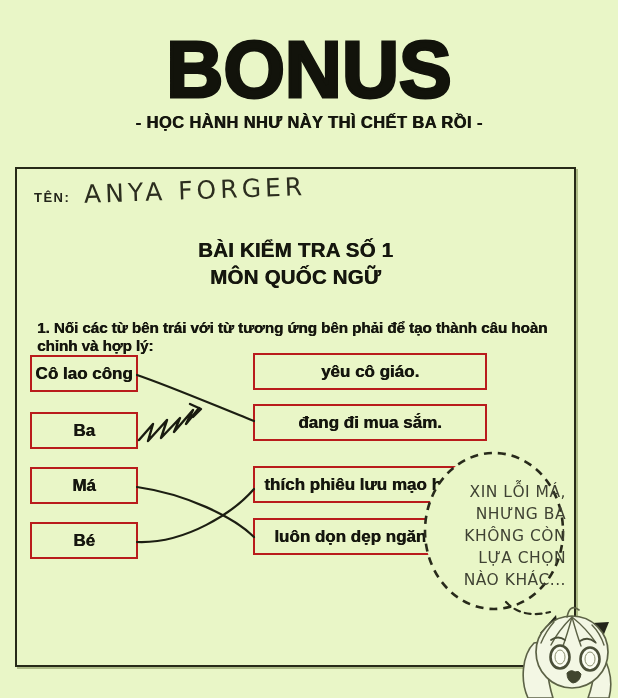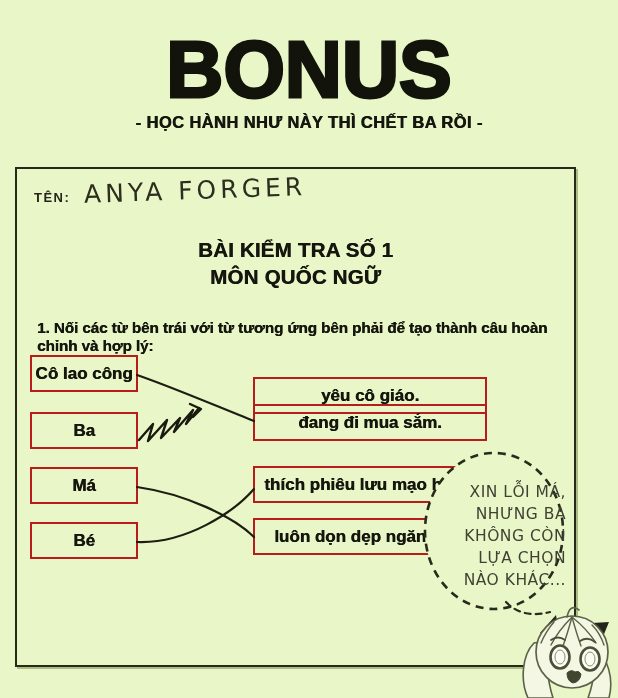--- a/index.html
+++ b/index.html
@@ -65,21 +65,21 @@
   .mbox{
     border:2px solid #b91c1c;
     display:flex;align-items:center;justify-content:center;
     font-size:17px;font-weight:bold;
     text-shadow:0.5px 0 currentColor;
     background:transparent;
   }
   .lbox{left:30px;width:104px;height:33px;}
   .rbox{left:253px;width:230px;height:33px;}
   .lbox0{top:355px;} .lbox1{top:412px;text-align:right;} .lbox2{top:467px;} .lbox3{top:522px;}
-  .rbox0{top:353px;margin-top:24px;} .rbox1{top:404px;} .rbox2{top:466px;} .rbox3{top:518px;}
+  .rbox0{top:353px;} .rbox1{top:404px;} .rbox2{top:466px;} .rbox3{top:518px;}
   
   .overlay{left:0;top:0;pointer-events:none;}
   
   .bubble-text{
     left:424px;top:481px;width:142px;
     text-align:right;
     font-family:"DejaVu Sans",sans-serif;
     font-size:15.5px;line-height:22px;letter-spacing:0.5px;
     color:#3f4233;
   }

